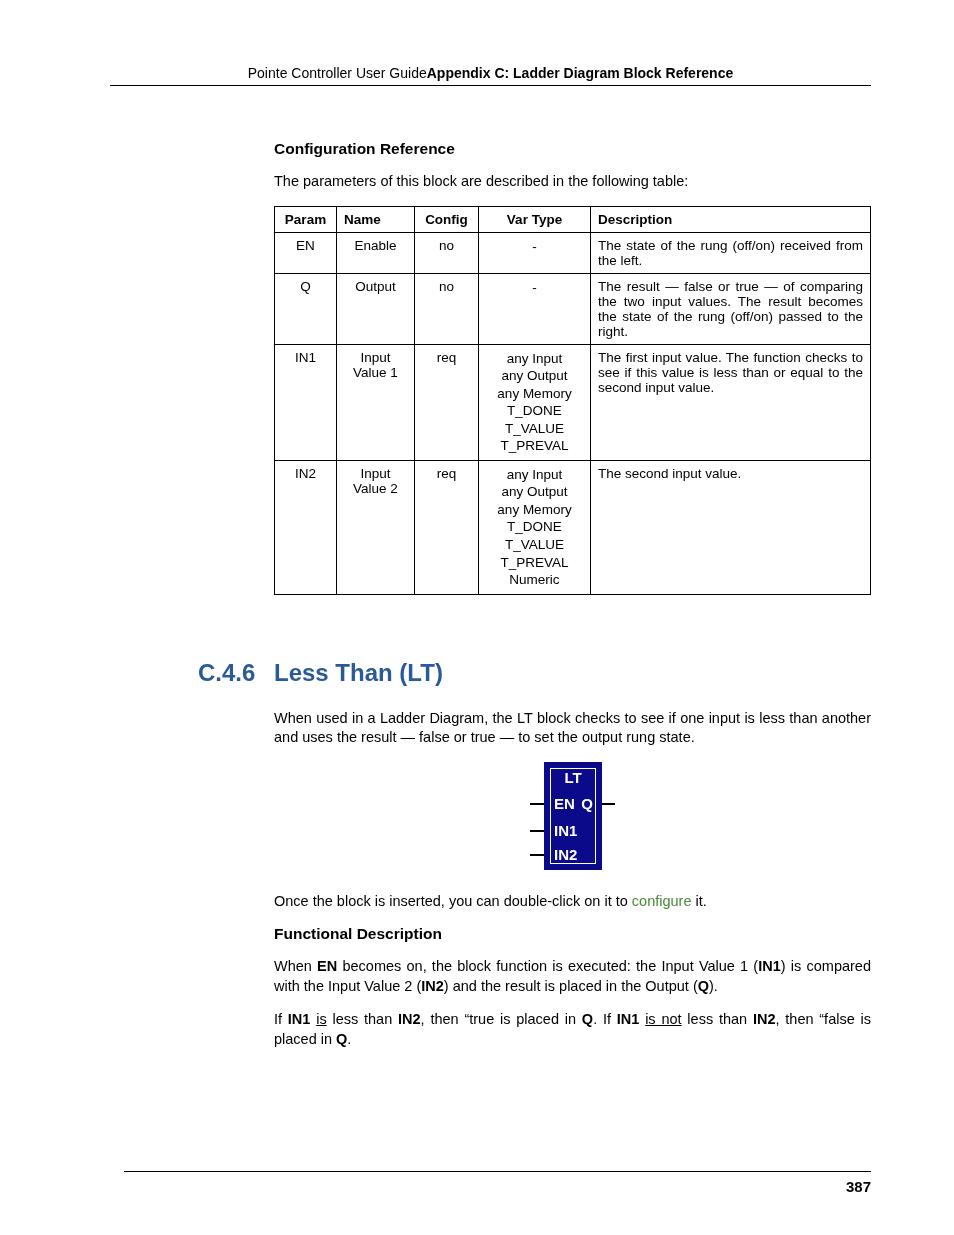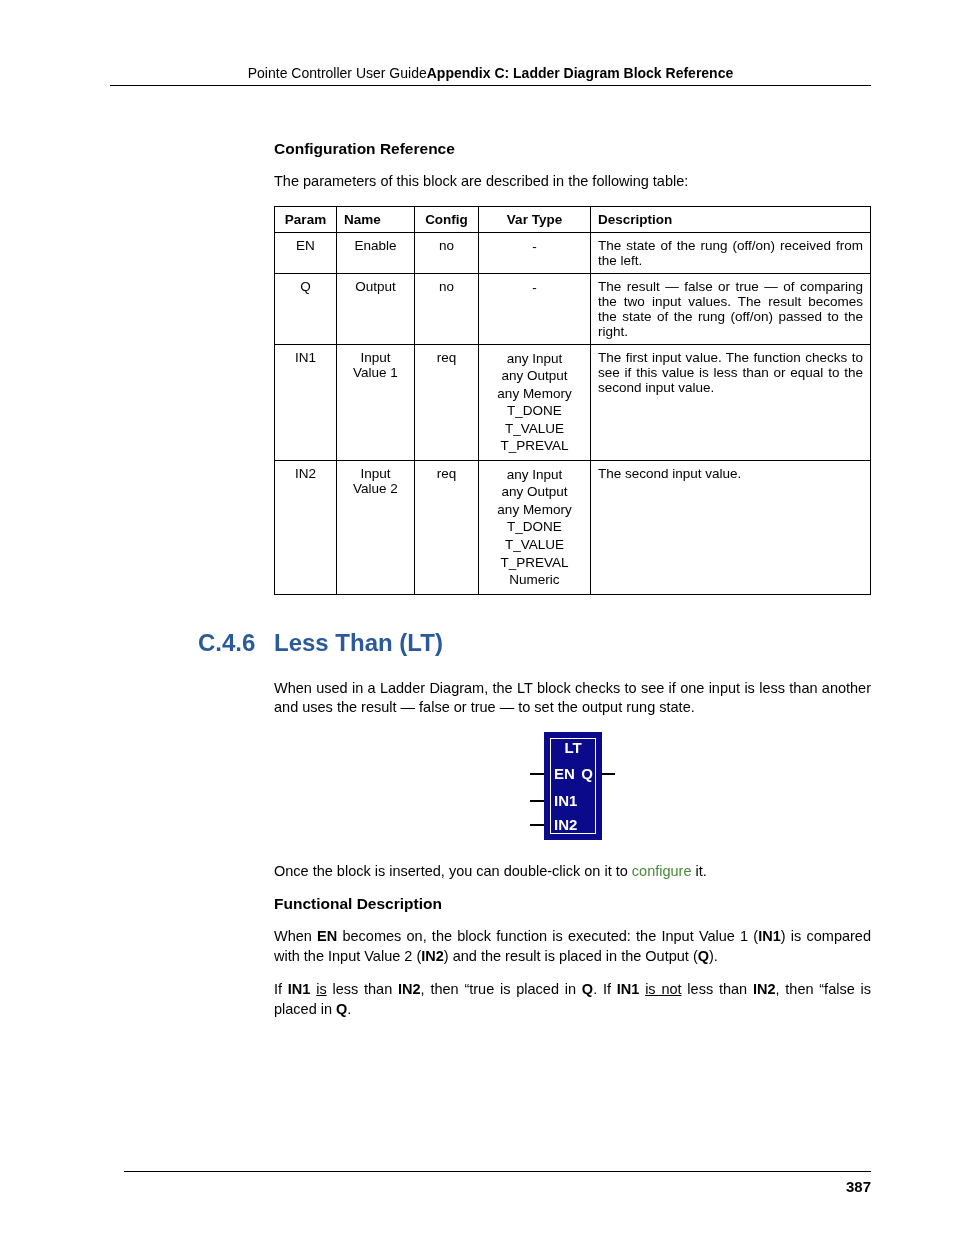--- a/index.html
+++ b/index.html
@@ -62,21 +62,21 @@
     table.ref th:nth-child(2) { width: 78px; }
     table.ref td:nth-child(2) { text-align: center; }
     table.ref th:nth-child(3), table.ref td:nth-child(3) { text-align: center; width: 64px;}
     table.ref th:nth-child(4), table.ref td:nth-child(4) { text-align: center; width: 112px;}
     table.ref td:nth-child(5) { text-align: justify; }
     .vartype-line { display:block; line-height:1.3; }
 
     .section-row {
       display: flex;
       align-items: baseline;
-      margin-top: 34px;
+      margin-top: 64px;
       margin-bottom: 22px;
     }
     .sec-num {
       color: #2a5a99;
       font-weight: 600;
       font-size: 24px;
       width: 164px;
       text-align: left;
       padding-left: 88px;
       font-family: "Segoe UI Semibold", Arial, sans-serif;

